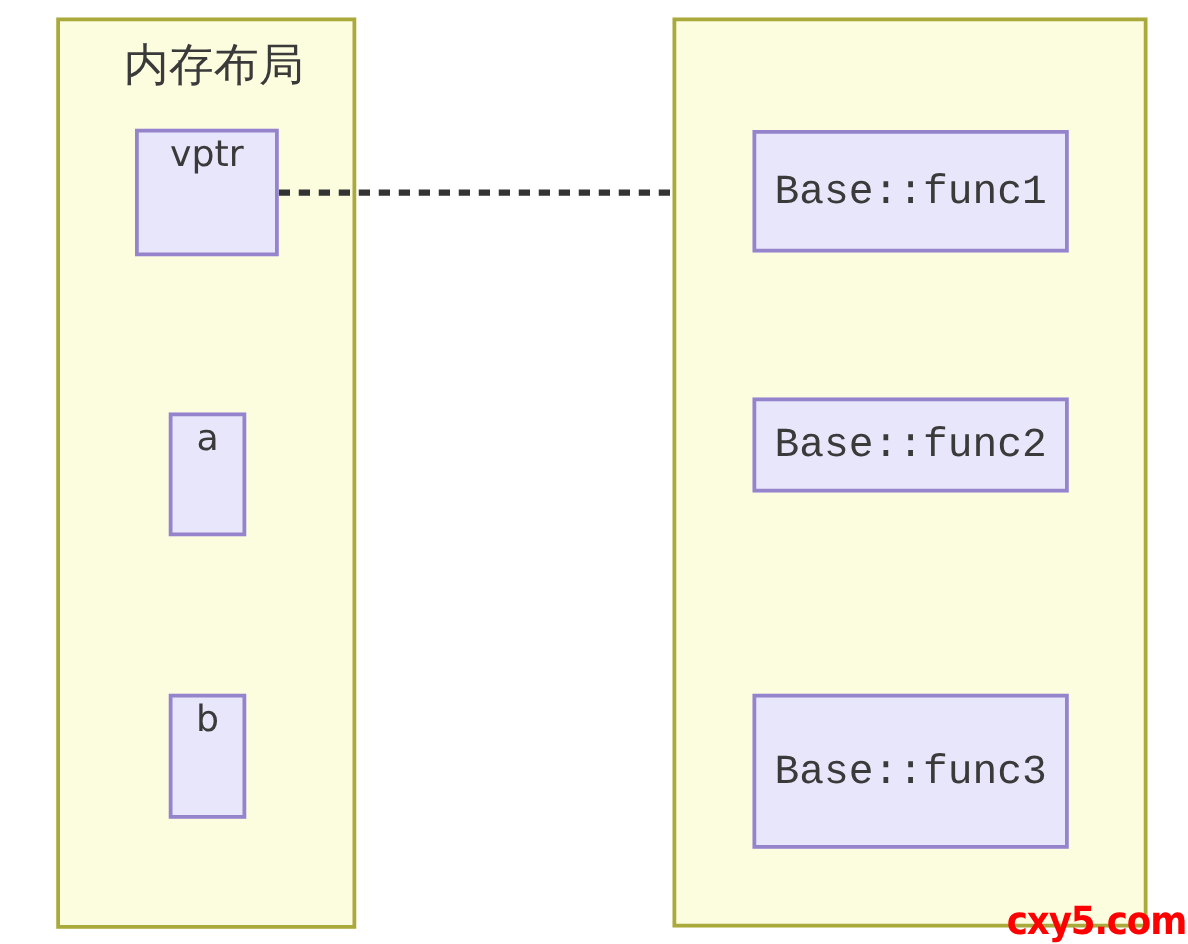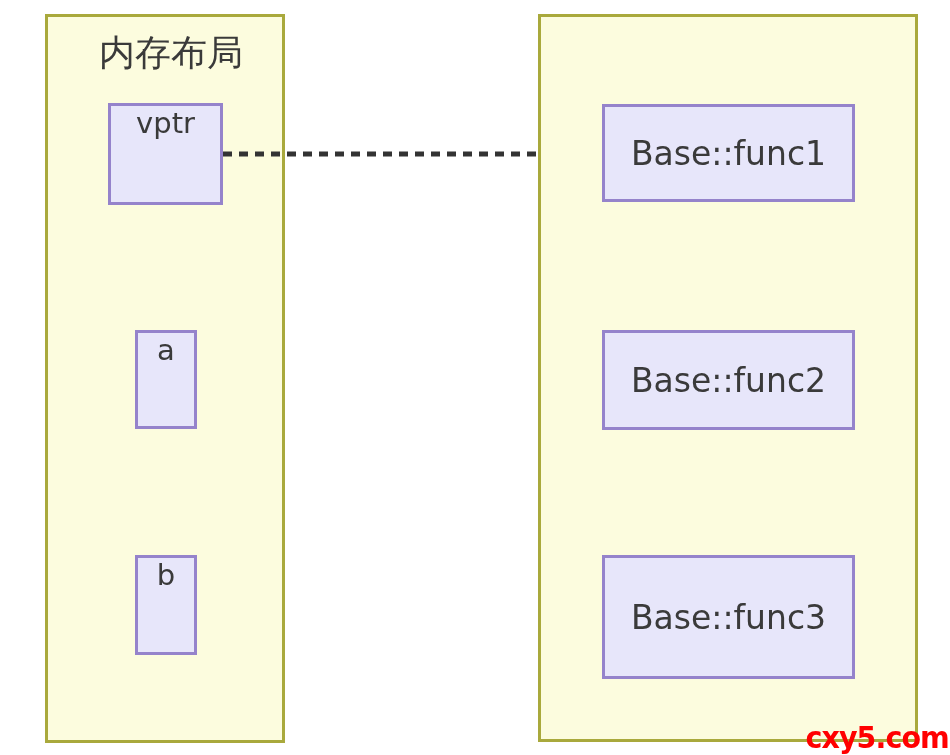--- a/index.html
+++ b/index.html
@@ -70,23 +70,24 @@
     left: 61px;
     width: 253px;
     background: var(--cell-fill);
     border: 3px solid var(--cell-border);
     display: flex;
     align-items: center;
     justify-content: center;
     font-size: 33px;
     color: var(--text);
     white-space: nowrap;
+    font-family: Liberation Mono, monospace;
   }
   .entry-1 { top: 87px;  height: 98px;  }
-  .entry-2 { top: 313px; height: 100px; }
+  .entry-2 { top: 301px; height: 76px; }
   .entry-3 { top: 538px; height: 124px; }
 
   .arrow-svg {
     position: absolute;
     left: 223px;
     top: 134px;
     width: 382px;
     height: 40px;
   }
   .arrow-svg line { stroke: var(--arrow); }

